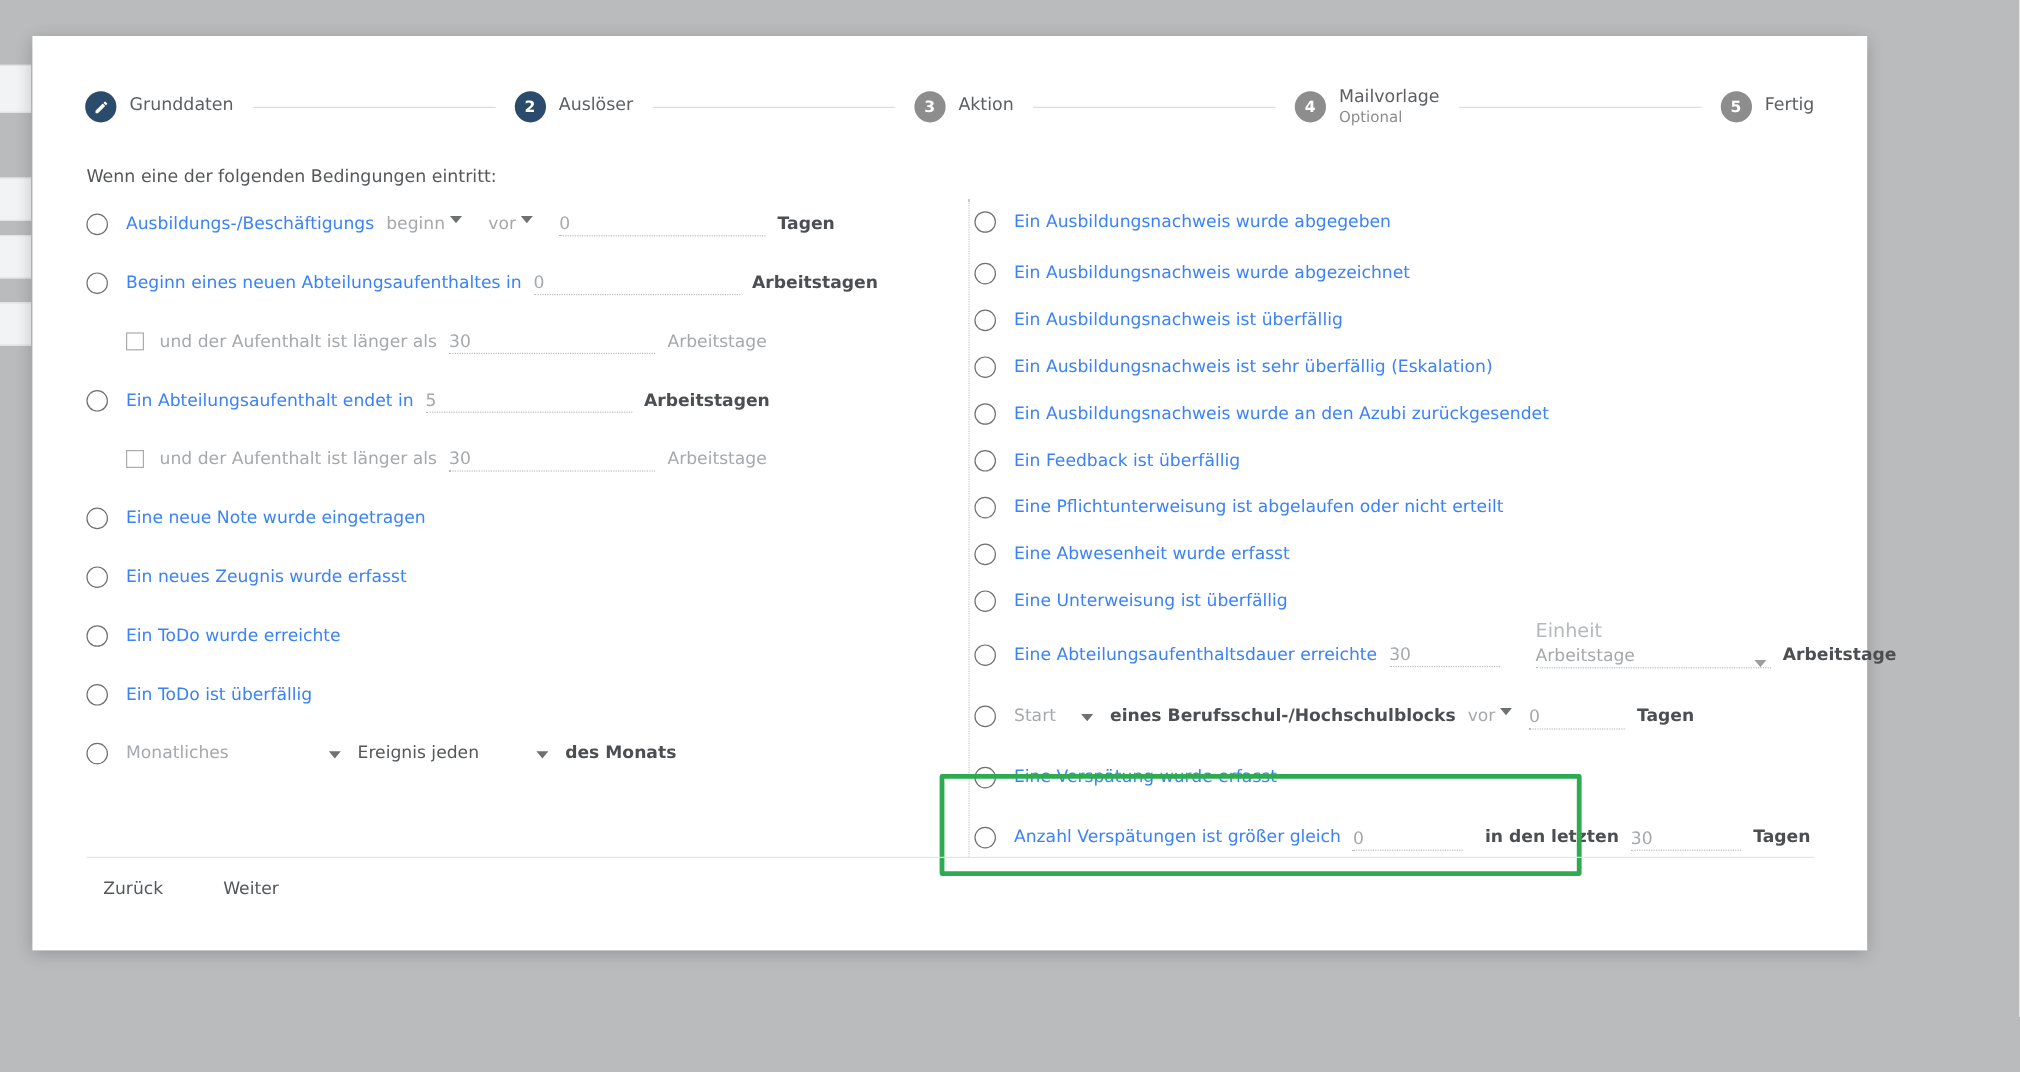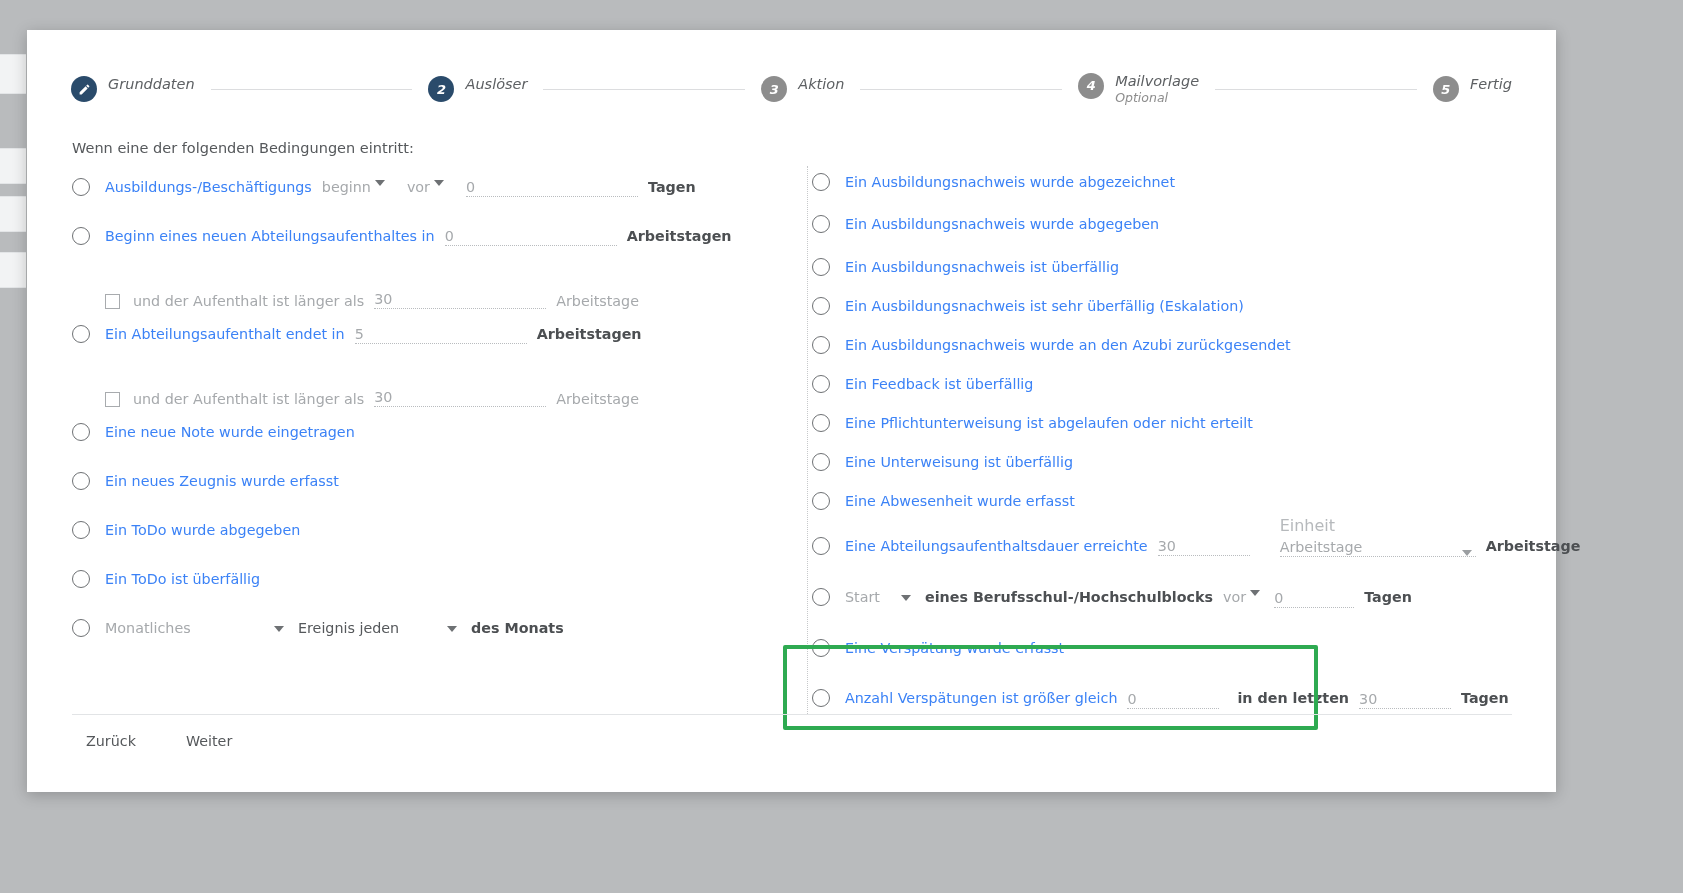--- a/index.html
+++ b/index.html
@@ -52,23 +52,22 @@
     position: absolute;
     left: 44px;
     top: 32px;
     right: 44px;
     height: 54px;
     display: flex;
     align-items: center;
   }
   .step {
     display: flex;
-    align-items: flex-start;
-    flex: 0 0 auto;
-    font-style: italic;
+    align-items: center;
+    flex: 0 0 auto;
   }
   .step-bullet {
     width: 26px;
     height: 26px;
     border-radius: 50%;
     display: flex;
     align-items: center;
     justify-content: center;
     color: #ffffff;
     font-size: 13px;
@@ -160,21 +159,21 @@
 
   .checkbox {
     width: 15px;
     height: 15px;
     border: 1.6px solid #a8abae;
     flex: 0 0 auto;
     margin-right: 13px;
     background: transparent;
   }
 
-  .indent { padding-left: 33px; align-items: flex-end; }
+  .indent { padding-left: 33px; }
 
   .txt {
     font-size: 14.3px;
     color: #3b82f6;
     white-space: nowrap;
   }
   .txt.muted { color: #a6a9ac; }
   .txt.dark  { color: #4c4f52; font-weight: bold; }
 
   
@@ -428,21 +427,21 @@
         <div class="row">
           <div class="radio"></div>
           <span class="txt">Eine neue Note wurde eingetragen</span>
         </div>
         <div class="row">
           <div class="radio"></div>
           <span class="txt">Ein neues Zeugnis wurde erfasst</span>
         </div>
         <div class="row">
           <div class="radio"></div>
-          <span class="txt">Ein ToDo wurde abgegeben</span>
+          <span class="txt">Ein ToDo wurde erreichte</span>
         </div>
         <div class="row">
           <div class="radio"></div>
           <span class="txt">Ein ToDo ist überfällig</span>
         </div>
 
         <div class="row">
           <div class="radio"></div>
           <span class="select-inline" style="width:165px">
             <span class="sel-label">Monatliches</span>
@@ -454,28 +453,28 @@
           </span>
           <span class="caret"></span>
           <span class="gap-s"></span>
           <span class="txt dark">des Monats</span>
         </div>
 
       </div>
 
       <div class="col-right">
 
+        <div class="row" style="min-height:46px">
+          <div class="radio"></div>
+          <span class="txt">Ein Ausbildungsnachweis wurde abgegeben</span>
+        </div>
         <div class="row" style="min-height:39px">
           <div class="radio"></div>
           <span class="txt">Ein Ausbildungsnachweis wurde abgezeichnet</span>
         </div>
-        <div class="row" style="min-height:46px">
-          <div class="radio"></div>
-          <span class="txt">Ein Ausbildungsnachweis wurde abgegeben</span>
-        </div>
         <div class="row" style="min-height:39px">
           <div class="radio"></div>
           <span class="txt">Ein Ausbildungsnachweis ist überfällig</span>
         </div>
         <div class="row" style="min-height:39px">
           <div class="radio"></div>
           <span class="txt">Ein Ausbildungsnachweis ist sehr überfällig (Eskalation)</span>
         </div>
         <div class="row" style="min-height:39px">
           <div class="radio"></div>
@@ -484,25 +483,25 @@
         <div class="row" style="min-height:39px">
           <div class="radio"></div>
           <span class="txt">Ein Feedback ist überfällig</span>
         </div>
         <div class="row" style="min-height:39px">
           <div class="radio"></div>
           <span class="txt">Eine Pflichtunterweisung ist abgelaufen oder nicht erteilt</span>
         </div>
         <div class="row" style="min-height:39px">
           <div class="radio"></div>
+          <span class="txt">Eine Abwesenheit wurde erfasst</span>
+        </div>
+        <div class="row" style="min-height:39px">
+          <div class="radio"></div>
           <span class="txt">Eine Unterweisung ist überfällig</span>
-        </div>
-        <div class="row" style="min-height:39px">
-          <div class="radio"></div>
-          <span class="txt">Eine Abwesenheit wurde erfasst</span>
         </div>
 
         <div class="row" style="min-height:51px">
           <div class="radio"></div>
           <span class="txt">Eine Abteilungsaufenthaltsdauer erreichte</span>
           <span class="gap-s"></span>
           <span class="field w-mid">
             <span class="val">30</span>
           </span>
           <span class="gap-l"></span>

